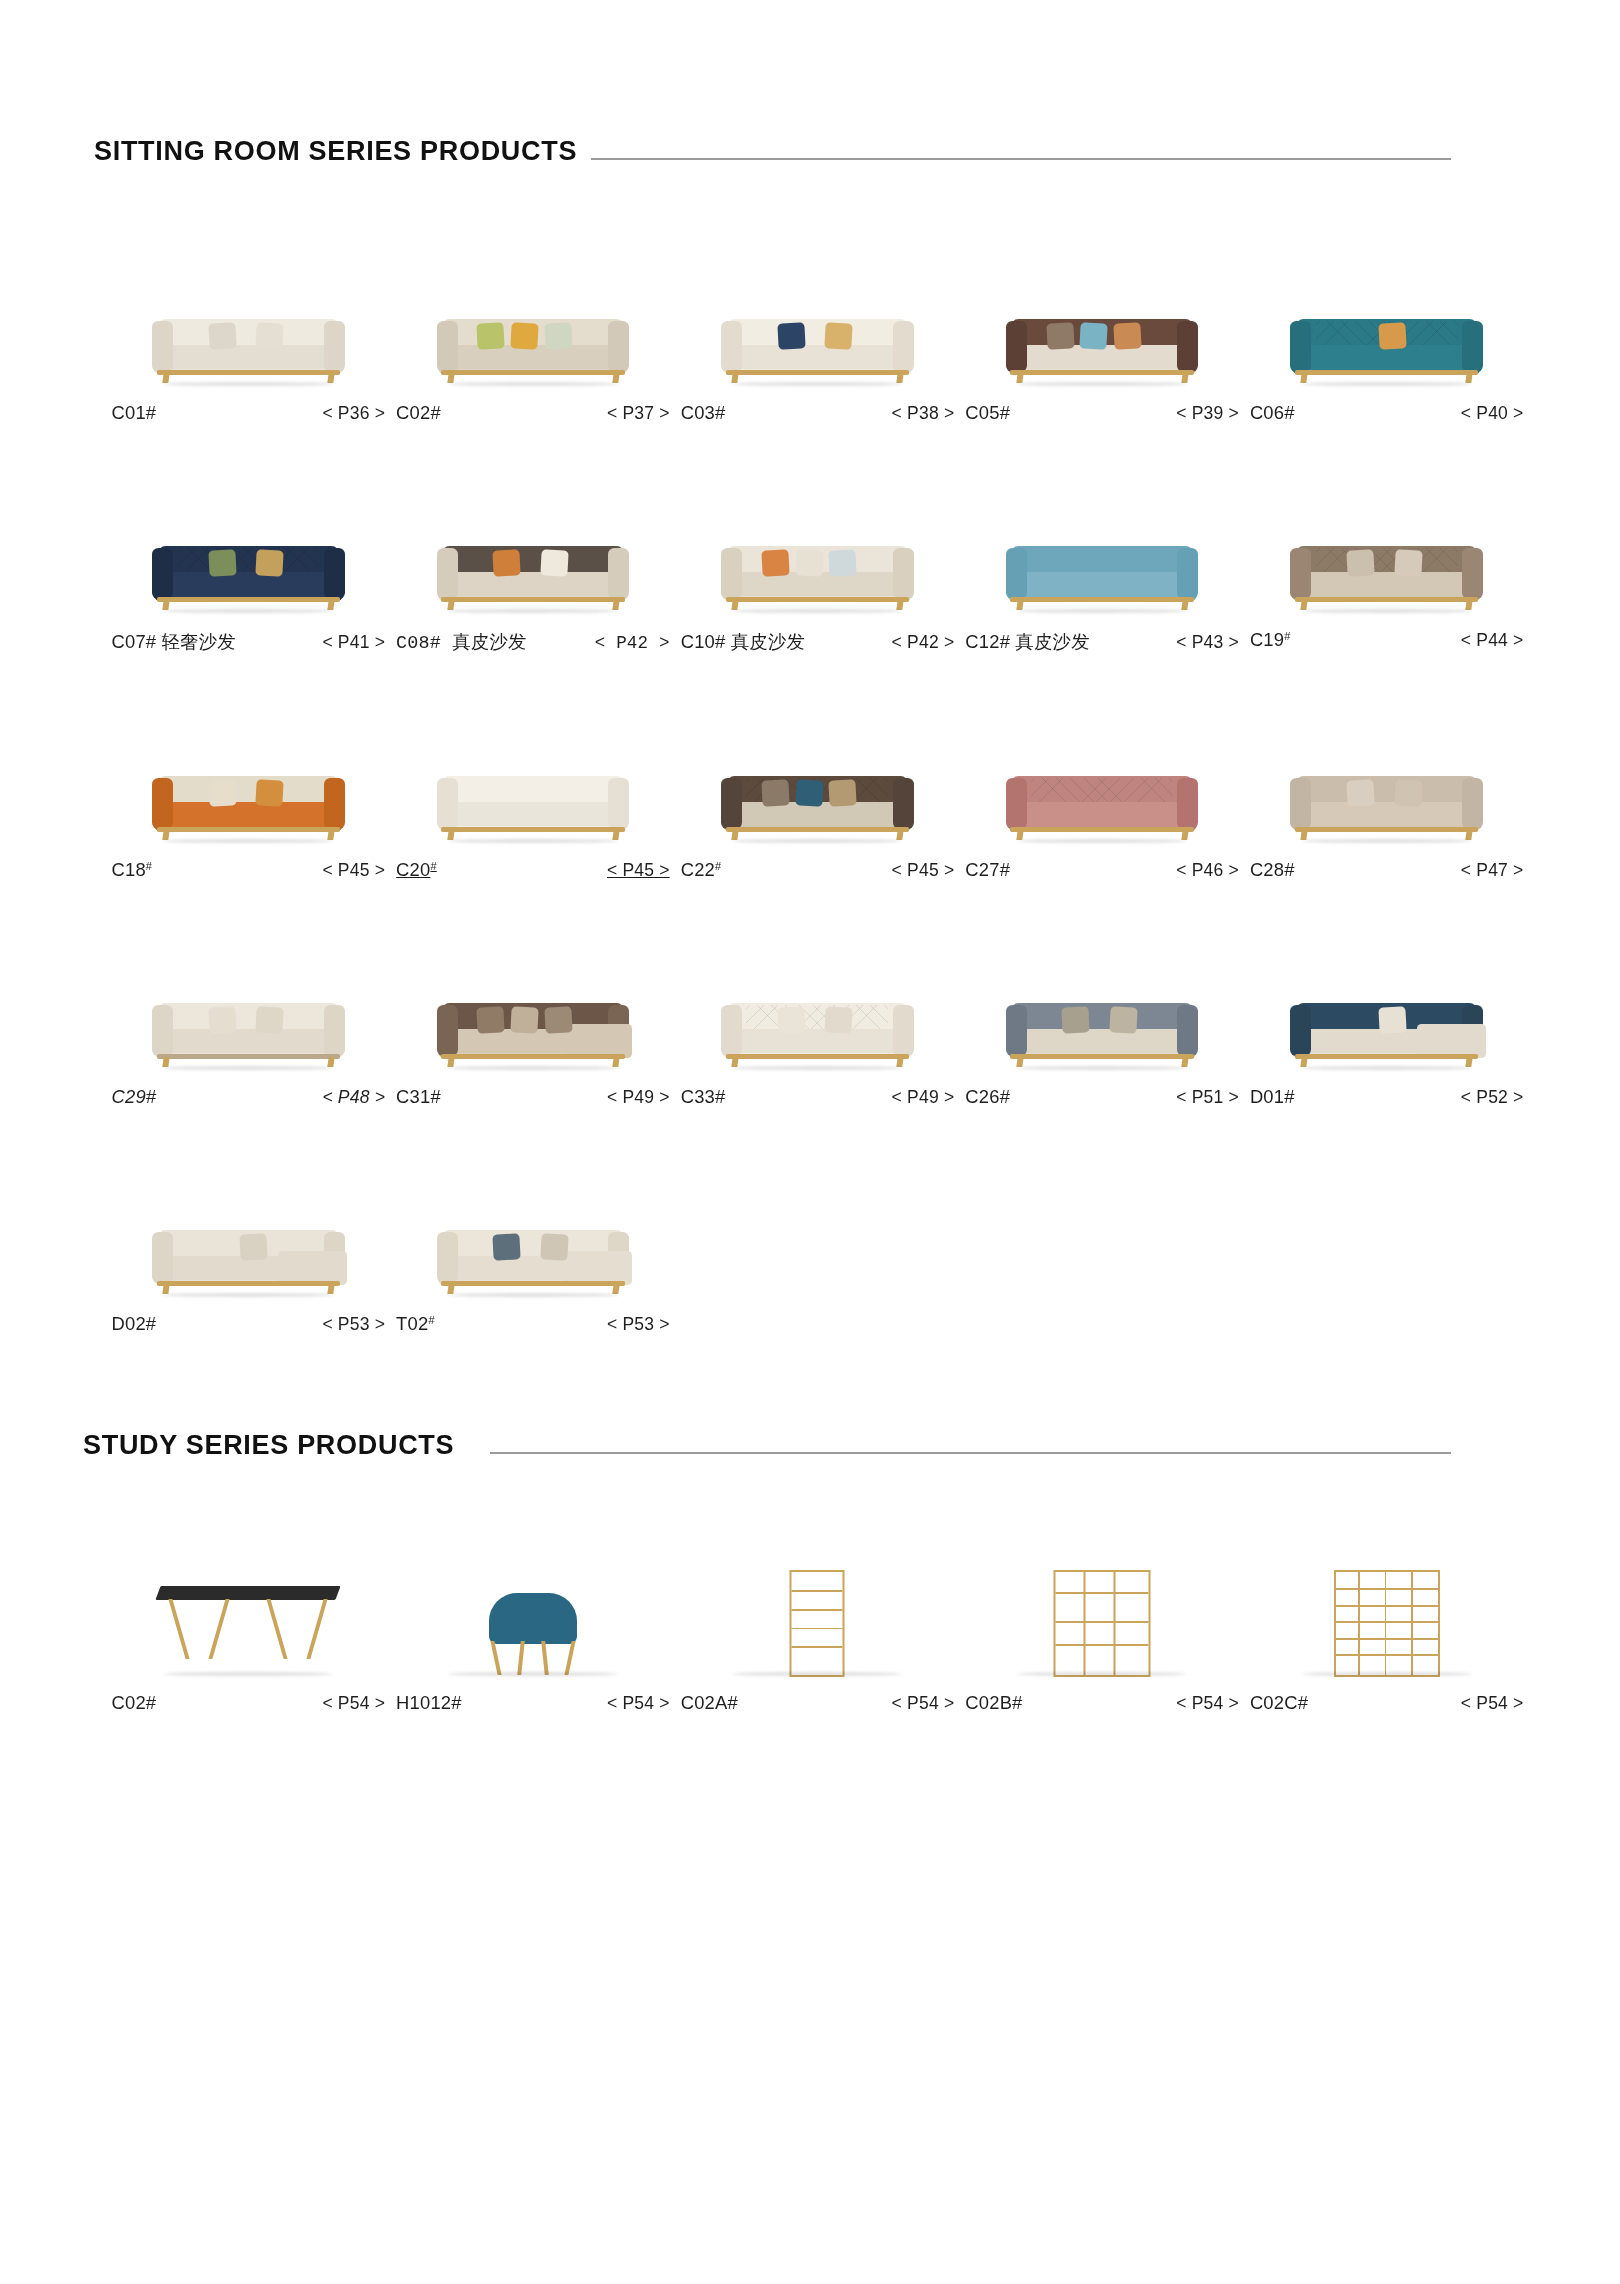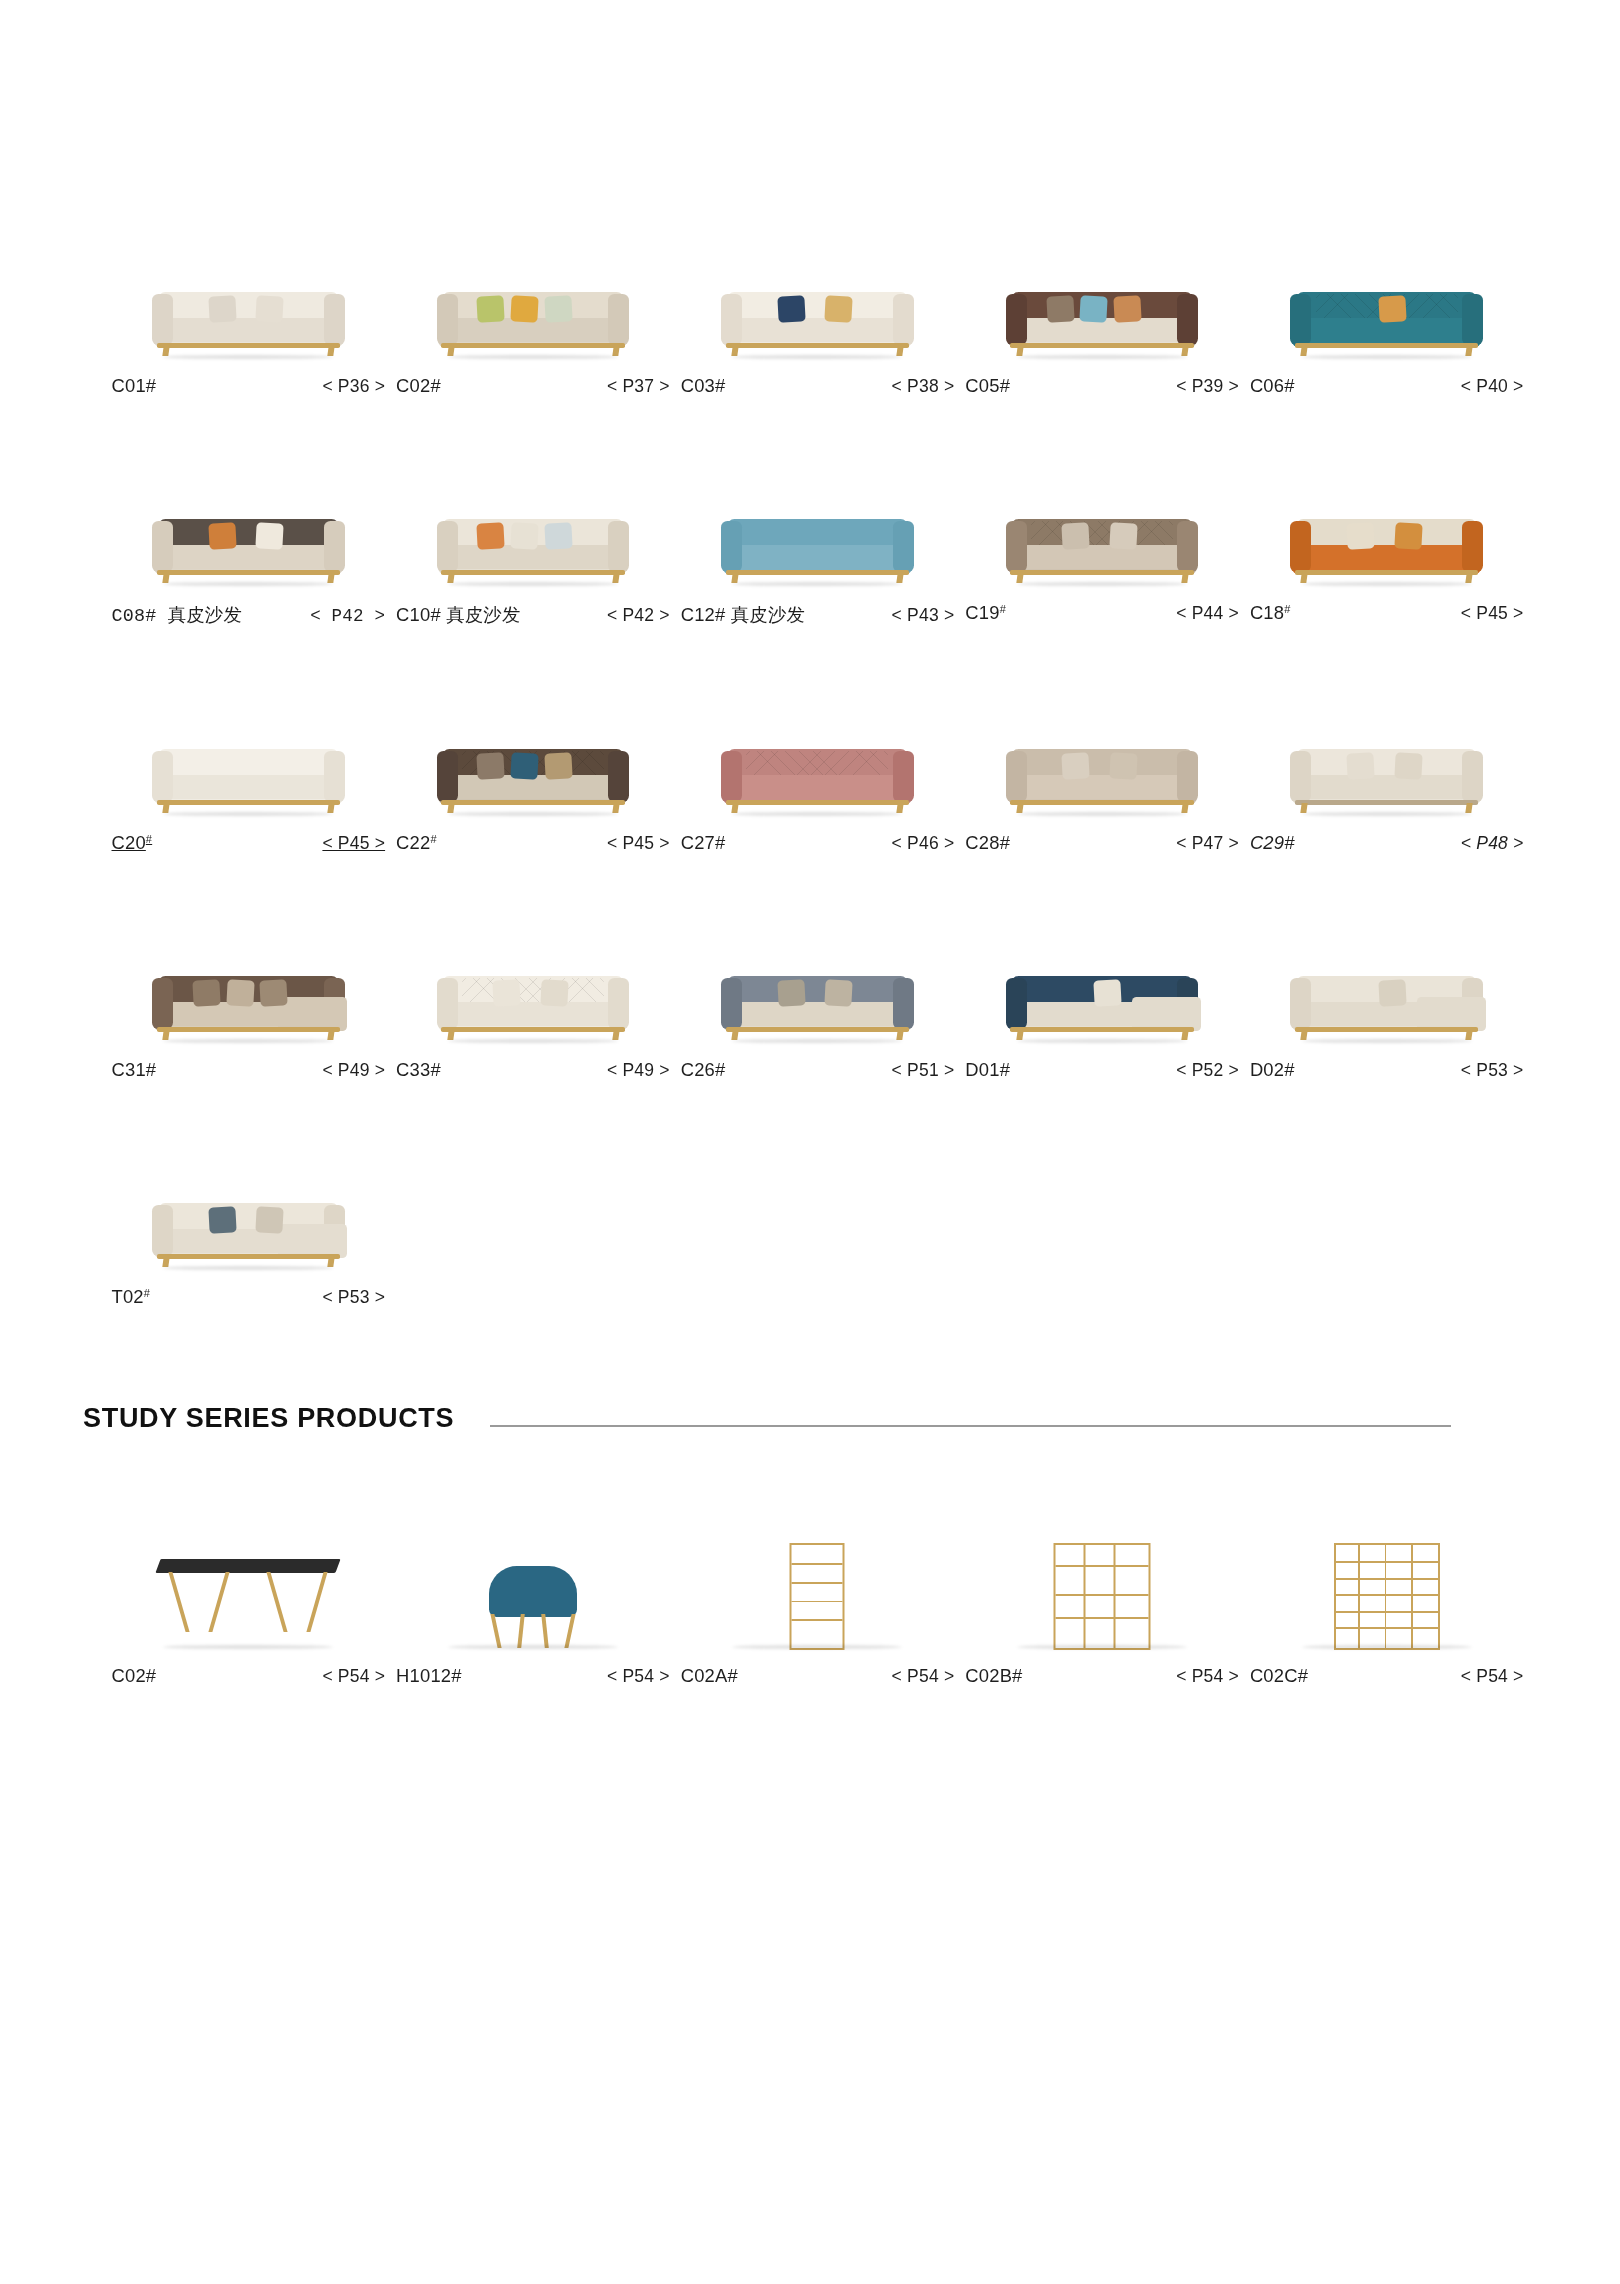--- a/index.html
+++ b/index.html
@@ -278,20 +278,24 @@
   .spacer-xl { height: 97px; }
 </style>
 </head>
 <body>
 
 <div class="page">
 
   <div style="height:138px"></div>
 
   <div class="section">
+    <div class="section-header">
+      <div class="section-title">SITTING ROOM SERIES PRODUCTS</div>
+      <div class="section-rule"></div>
+    </div>
 
     <div style="height:87px"></div>
 
     <div class="grid" id="grid-sitting">
     <div class="cell">
       <div class="thumb">
   <div class="sofa">
     <div class="body" style="background:#e9e3d8"></div>
     <div class="backrest" style="background:#efeae0"></div>
 
@@ -396,20 +400,43 @@
     <div class="pillow" style="left:46%;background:#d79a4a;transform:rotate(-3deg);"></div>
     <div class="base" style="background:#c9a45a"></div>
     <div class="legs"></div>
     <div class="shadow"></div>
   </div>
           </div>
       <div class="caption">
         <span class="code">C06#</span>
             <span class="sup"></span>
         <span class="page-ref">&lt; P40 &gt;</span>
+      </div>
+    </div>
+    <div class="cell" style="margin-top: 55px;">
+      <div class="thumb">
+  <div class="sofa">
+    <div class="body" style="background:#2a3c5c"></div>
+    <div class="backrest" style="background:#233451"></div>
+    <div class="tufting"></div>
+    <div class="seat" style="background:#2a3c5c"></div>
+    <div class="armL" style="background:#1f2e47"></div>
+    <div class="armR" style="background:#1f2e47"></div>
+
+    <div class="pillow" style="left:30%;background:#7c8f5a;transform:rotate(-3deg);"></div>
+              <div class="pillow" style="left:54%;background:#c3a05c;transform:rotate(3deg);"></div>
+    <div class="base" style="background:#c9a45a"></div>
+    <div class="legs"></div>
+    <div class="shadow"></div>
+  </div>
+          </div>
+      <div class="caption">
+        <span class="code">C07# 轻奢沙发</span>
+            <span class="sup"></span>
+        <span class="page-ref">&lt; P41 &gt;</span>
       </div>
     </div>
     <div class="cell" style="margin-top: 55px; font-family: Liberation Mono, monospace;">
       <div class="thumb">
   <div class="sofa">
     <div class="body" style="background:#ded6c8"></div>
     <div class="backrest" style="background:#5a5048"></div>
 
     <div class="seat" style="background:#ddd4c5"></div>
     <div class="armL" style="background:#d6ccbc"></div>

